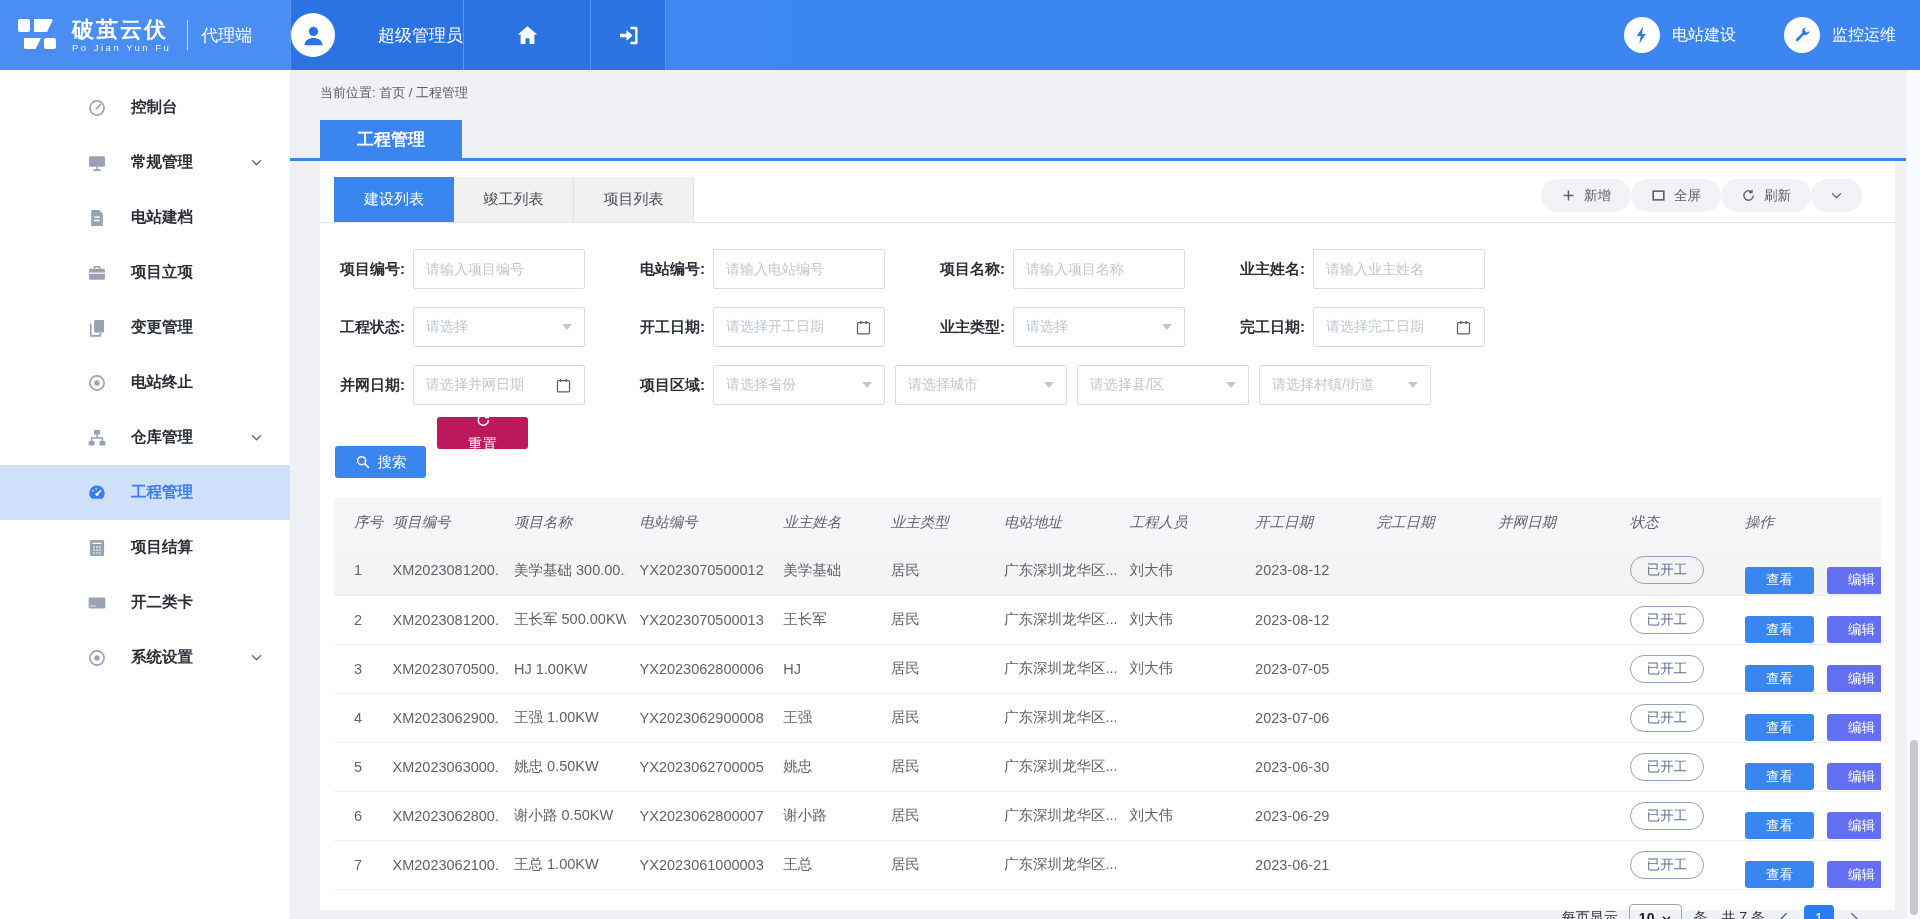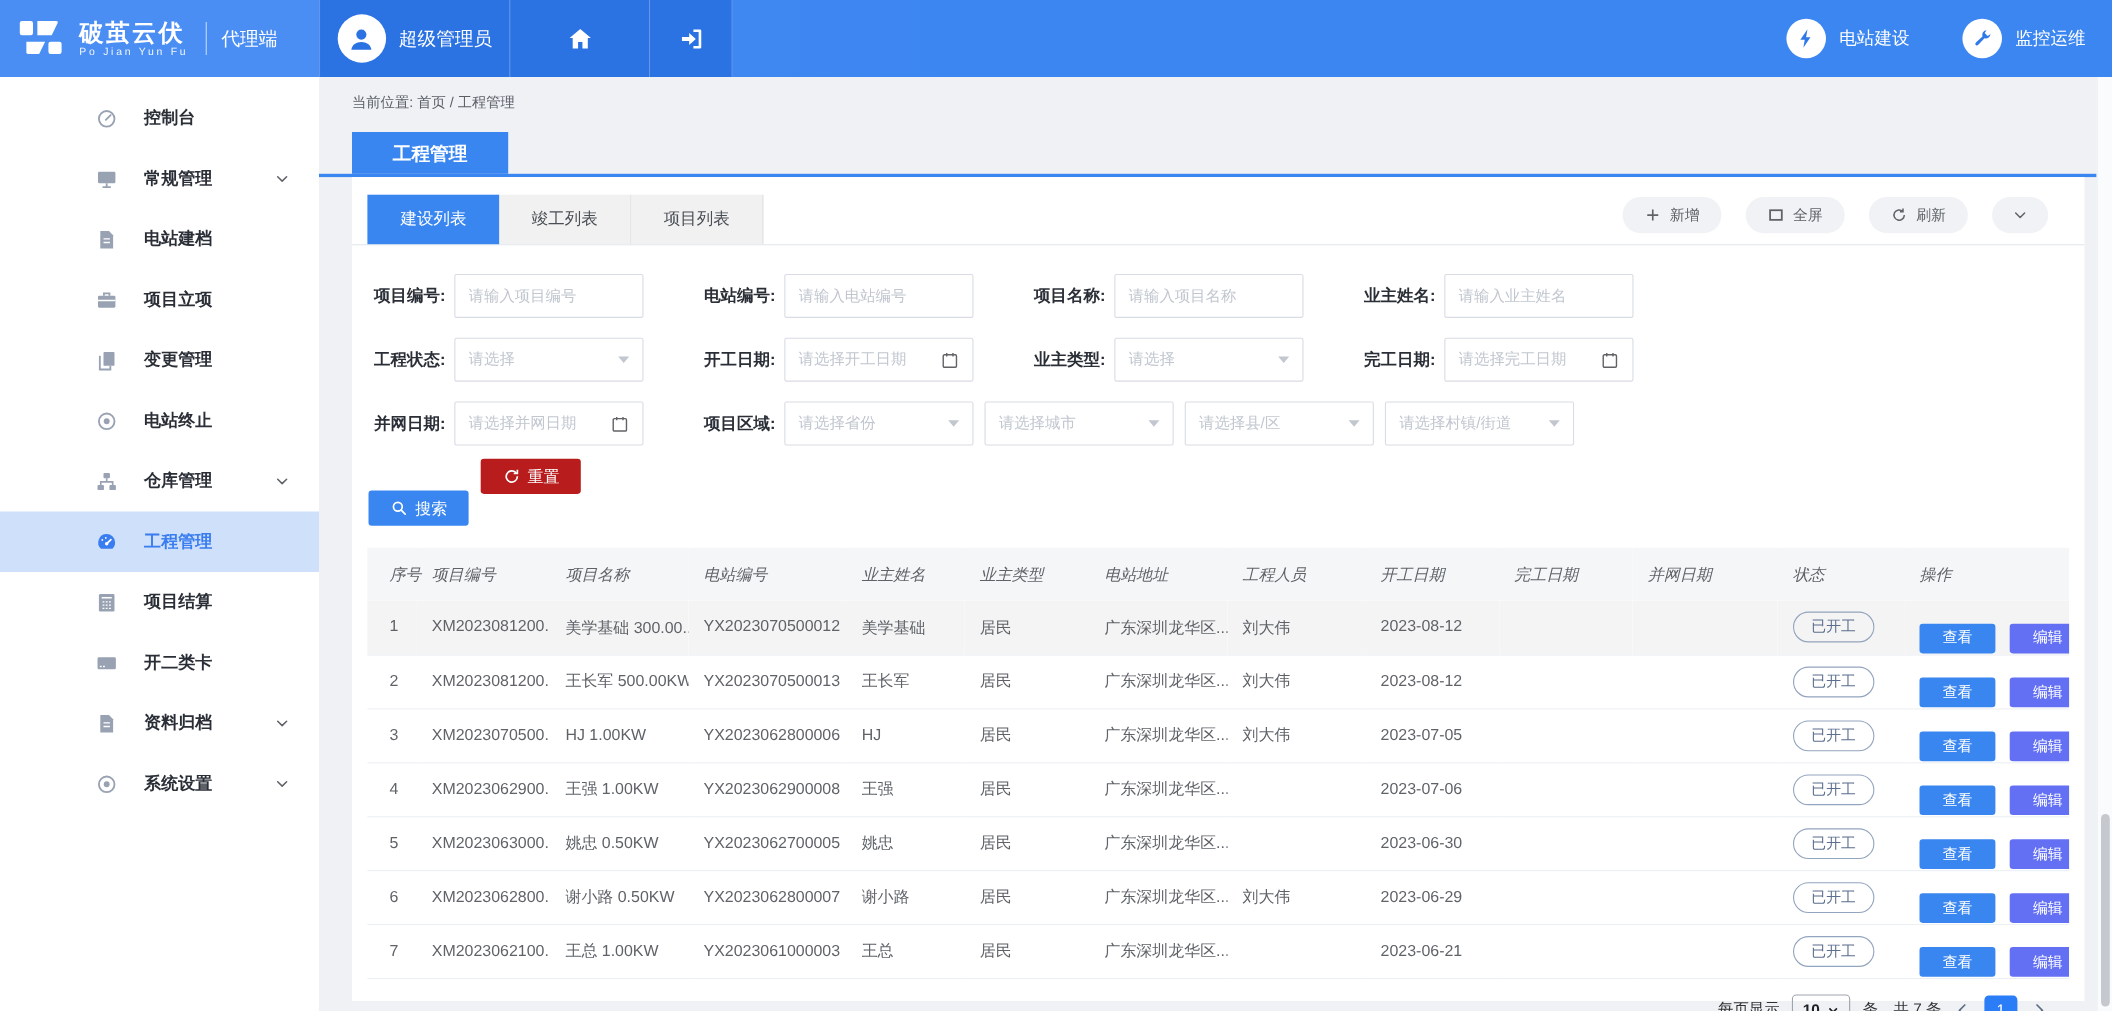--- a/index.html
+++ b/index.html
@@ -17,21 +17,21 @@
     background:linear-gradient(90deg,#4a8ef4 0,#3c86f1 45%,#3c86f1 100%);color:#fff;z-index:5;}
   .brand{width:290px;display:flex;align-items:center;padding-left:17px;background:#4a8ef4;flex:none;}
   .brand-logo{margin-right:9px;line-height:0;}
   .brand-text{display:flex;flex-direction:column;}
   .brand-title{font-size:22px;font-weight:700;letter-spacing:2px;line-height:24px;}
   .brand-sub{font-size:9.5px;letter-spacing:2.5px;opacity:.92;}
   .brand-divider{width:1px;height:30px;background:rgba(255,255,255,.65);margin:0 13px 0 16px;}
   .brand-portal{font-size:17px;}
   .hdr-cell{display:flex;align-items:center;justify-content:center;background:#2b72e2;
     border-left:1px solid rgba(255,255,255,.25);cursor:pointer;}
-  .user-cell{width:173px;gap:12px;}
+  .user-cell{width:173px;gap:12px;justify-content:space-between;}
   .home-cell{width:127px;}
   .logout-cell{width:76px;border-right:1px solid rgba(255,255,255,.25);}
   .avatar{width:44px;height:44px;border-radius:50%;background:#fff;display:flex;align-items:center;justify-content:center;}
   .user-name{font-size:17px;font-weight:500;}
   .hdr-spacer{flex:1;}
   .hdr-link{display:flex;align-items:center;gap:12px;cursor:pointer;}
   .hdr-link + .hdr-link{margin-left:48px;}
   .hdr-link:last-child{margin-right:24px;}
   .hl-circle{width:36px;height:36px;border-radius:50%;background:#fff;display:flex;align-items:center;justify-content:center;}
   .hl-label{font-size:16px;}
@@ -51,21 +51,21 @@
   .page-tab{width:142px;height:38px;background:var(--blue);color:#fff;font-size:17px;font-weight:600;
     display:flex;align-items:center;justify-content:center;cursor:default;}
 
   .card{margin:0 25px 0 30px;height:749px;background:#fff;position:relative;}
   .card-head{display:flex;justify-content:space-between;align-items:center;
     padding:16px 33px 0 14px;border-bottom:1px solid #e3e7ee;}
   .tabs{display:flex;}
   .tab{width:120px;height:45px;display:flex;align-items:center;justify-content:center;
     font-size:15px;color:#4a4e55;background:#f1f1f1;border-right:1px solid #e2e2e2;cursor:pointer;}
   .tab.active{background:var(--blue);color:#fff;border-right:none;}
-  .pills{display:flex;align-items:flex-end;gap:22px;margin-bottom:8px;}
+  .pills{display:flex;align-items:flex-end;gap:0;margin-bottom:8px;}
   .pill-btn{height:33px;border-radius:17px;background:#f1f2f5;color:#5f6368;border:none;
     display:inline-flex;align-items:center;gap:8px;padding:0 20px;font-size:13.5px;cursor:pointer;
     font-family:inherit;}
   .pill-btn.sq{padding:0 18px;}
 
   
   .filters{padding:26px 14px 0 15px;}
   .f-row{display:flex;margin-bottom:18px;}
   .f-row:last-child{margin-bottom:12px;}
   .fg{display:flex;align-items:center;width:300px;flex:none;}
@@ -78,21 +78,21 @@
   .sel .ph,.date .ph{color:var(--ph);font-size:14px;overflow:hidden;white-space:nowrap;flex:1;}
   .tri{width:0;height:0;border-left:5.5px solid transparent;border-right:5.5px solid transparent;
     border-top:6.5px solid #c1c6cf;margin-left:6px;flex:none;}
   .date .cal{color:#606266;margin-left:6px;flex:none;}
   .fg-region .inp{margin-right:10px;}
 
   .search-row{padding-left:15px;display:flex;gap:11px;}
   .btn{height:32px;border:none;border-radius:3px;color:#fff;font-size:14.5px;cursor:pointer;
     display:inline-flex;align-items:center;justify-content:center;gap:7px;width:91px;font-family:inherit;}
   .btn-search{background:var(--blue);margin-top:29px;}
-  .btn-reset{background:#b91c1c;}
+  .btn-reset{background:#be185d;flex-direction:column;}
 
   
   .tbl-wrap{margin:20px 14px 0;}
   table{width:100%;border-collapse:collapse;table-layout:fixed;}
   thead th{background:#f5f6f8;height:48px;font-weight:400;font-size:14.5px;color:#5f6368;
     text-align:left;padding-left:14px;white-space:nowrap;font-style:italic;}
   tbody td{height:49px;font-size:14.5px;color:#5f6368;padding-left:14px;white-space:nowrap;
     overflow:hidden;border-bottom:1px solid #ecEff4;}
   th:first-child,td:first-child{padding-left:20px;}
   tr.hov td{background:#f4f4f5;}
@@ -290,34 +290,20 @@
   </div>
   <div class="sb-item">
     <span class="icon ">
         <svg viewBox="0 0 24 24" width="20" height="20">
           <rect x="2" y="5.5" width="20" height="13" rx="1.5" fill="currentColor"></rect>
           <path d="M4.5 15.5h6" stroke="#fff" stroke-width="1.5" stroke-dasharray="2 1.5"></path>
         </svg>
       </span>
     <span class="sb-label">开二类卡</span>
 
-  </div>
-  <div class="sb-item">
-    <span class="icon ">
-        <svg viewBox="0 0 24 24" width="20" height="20">
-          <path d="M5 2.5h9.5L19 7v14.5H5z" fill="currentColor"></path>
-          <path d="M8.5 11h7M8.5 15h7" stroke="#fff" stroke-width="1.6"></path>
-        </svg>
-      </span>
-    <span class="sb-label">资料归档</span>
-    <span class="sb-caret icon">
-        <svg viewBox="0 0 24 24" width="15" height="15">
-          <path d="M5.5 9l6.5 6.5L18.5 9" fill="none" stroke="currentColor" stroke-width="2.2" stroke-linecap="round" stroke-linejoin="round"></path>
-        </svg>
-      </span>
   </div>
   <div class="sb-item">
     <span class="icon ">
         <svg viewBox="0 0 24 24" width="20" height="20">
           <circle cx="12" cy="12" r="8.5" fill="none" stroke="currentColor" stroke-width="2"></circle>
           <circle cx="12" cy="12" r="3.2" fill="currentColor"></circle>
         </svg>
       </span>
     <span class="sb-label">系统设置</span>
     <span class="sb-caret icon">

